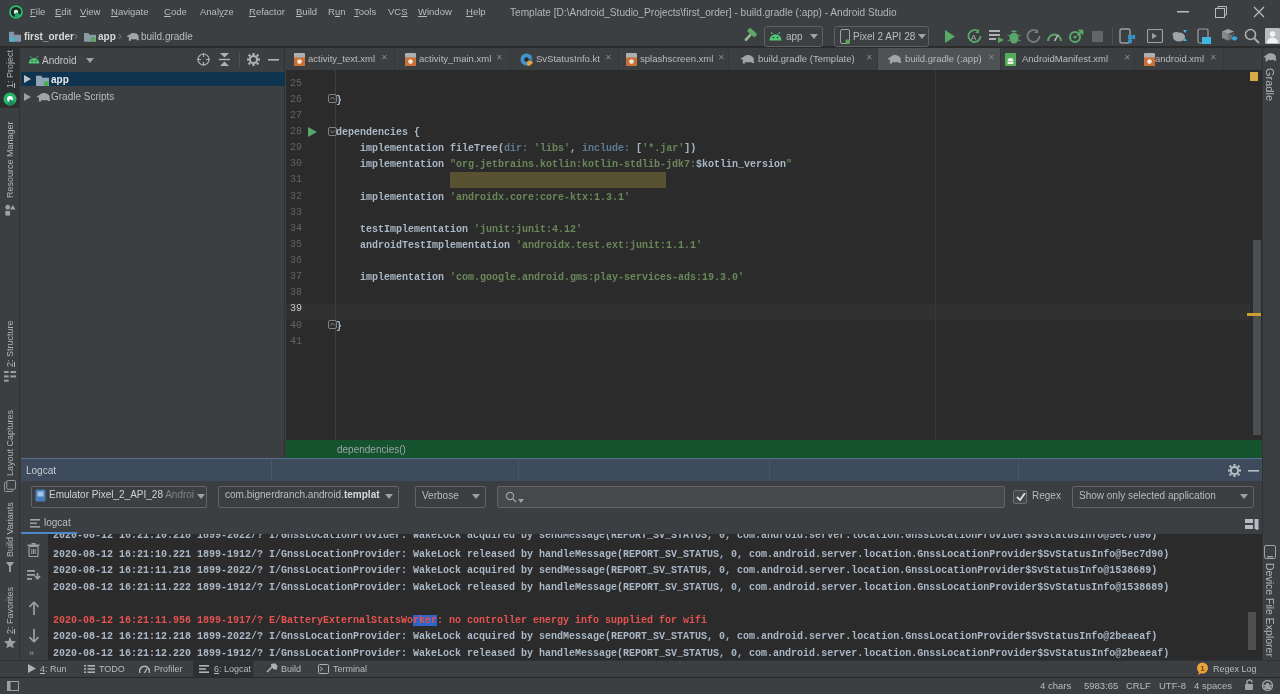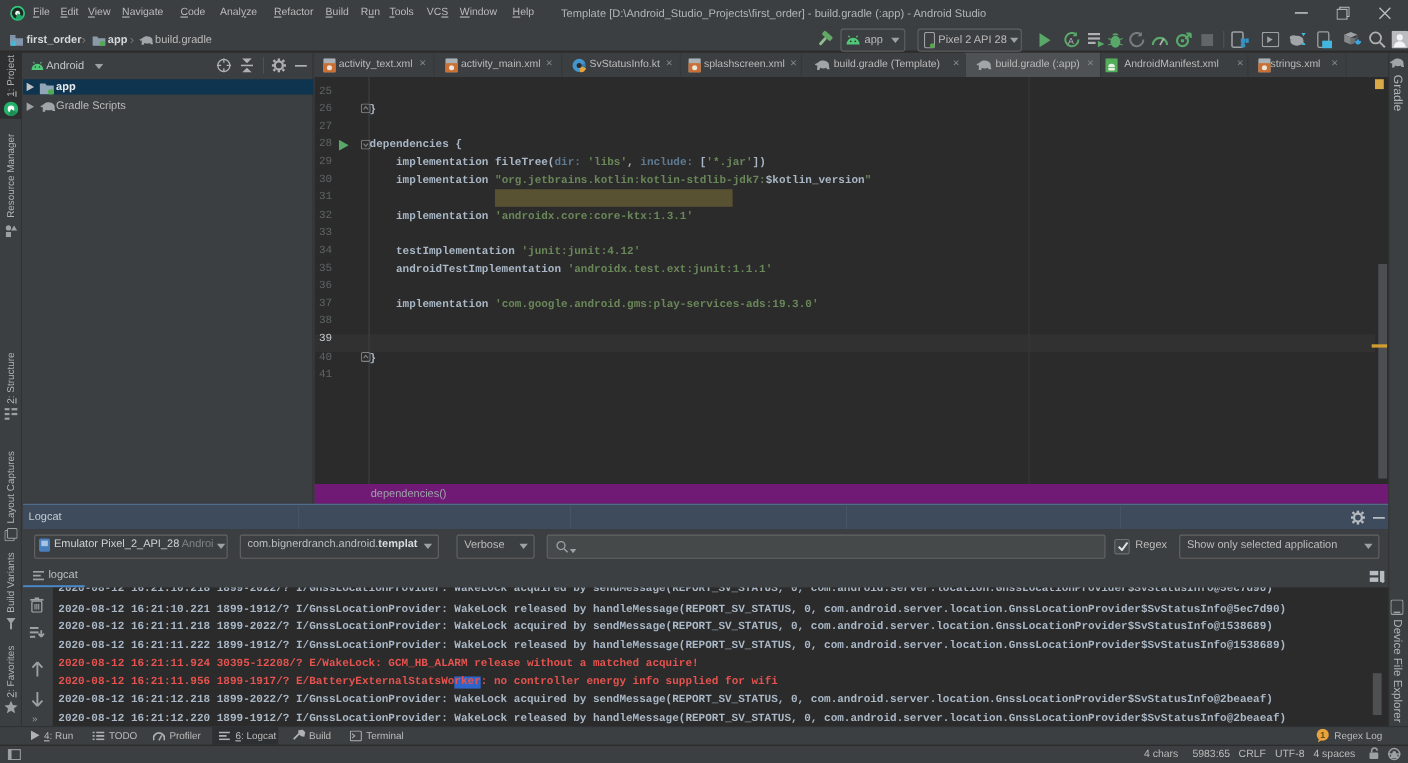--- a/index.html
+++ b/index.html
@@ -20,21 +20,21 @@
 
 #tabs{position:absolute;left:286px;top:48px;width:976px;height:22px;background:#3c3f41}
 .tab{position:absolute;top:0;height:22px;font-size:9.5px;color:#bbbbbb;white-space:nowrap}
 .tabicon{position:absolute}
 .tx{position:absolute;font-size:8px;color:#84878a}
 #editor{position:absolute;left:286px;top:70px;width:976px;height:370px;background:#2b2b2b;overflow:hidden}
 .ln{position:absolute;left:0;width:16px;text-align:right;font:400 10px "Liberation Mono",monospace;color:#5f6365;height:16px}
 .cl{position:absolute;left:50px;font:700 10px "Liberation Mono",monospace;color:#a9b7c6;white-space:pre;height:16px;line-height:13px;padding-top:3px}
 .cl .s{color:#6a8759}
 .cl .k{color:#5f7b92}
-#crumb2{position:absolute;left:286px;top:440px;width:976px;height:18px;background:#701a75;font-size:10px;color:#9da3a8;padding-left:51px;padding-top:4px}
+#crumb2{position:absolute;left:286px;top:440px;width:976px;height:18px;background:#14532d;font-size:10px;color:#9da3a8;padding-left:51px;padding-top:4px}
 
 #lchead{position:absolute;left:21px;top:458px;width:1241px;height:23px;background:#3d4b5c;border-top:1px solid #54718e}
 #lctools{position:absolute;left:21px;top:481px;width:1241px;height:32px;background:#3c3f41}
 .combo{position:absolute;height:22px;border:1px solid #646464;border-radius:2px;font-size:10px;color:#bbbbbb;white-space:nowrap}
 #lctabrow{position:absolute;left:21px;top:513px;width:1241px;height:21px;background:#3c3f41}
 #lcleft{position:absolute;left:21px;top:534px;width:27px;height:126px;background:#3c3f41}
 #lclog{position:absolute;left:48px;top:534px;width:1214px;height:126px;background:#2b2b2b;overflow:hidden}
 .log{position:absolute;left:5px;font:700 10px "Liberation Mono",monospace;color:#a9b7c6;white-space:pre;height:16px}
 .err{color:#e4534f}
 
@@ -358,21 +358,21 @@
         <path d="M3.5 8 a3 3 0 0 1 6 0 Z" fill="#e8f2e8"></path>
         <rect x="3.5" y="8.6" width="6" height="2.4" rx="0.8" fill="#e8f2e8"></rect>
       </svg>
   <span class="tab" style="left:736px;top:4.5px">AndroidManifest.xml</span>
       <span class="tx" style="left:838px;top:4.5px">✕</span>
   <svg class="tabicon" style="left:857px;top:5px" width="13" height="13" viewBox="0 0 13 13">
         <rect x="1" y="0" width="11" height="13" rx="1" fill="#aab1b6"></rect>
         <rect x="1" y="4.4" width="11" height="8.6" fill="#cb7034"></rect>
         <circle cx="6.5" cy="8.6" r="2.3" fill="#ece5dc"></circle>
       </svg>
-  <span class="tab" style="left:869px;top:4.5px">strings.xml</span>
+  <span class="tab" style="left:869px;top:4.5px">android.xml</span>
       <span class="tx" style="left:924px;top:4.5px">✕</span>
 </div>
 <div id="editor">
   <div class="abs" style="left:0;top:233.9px;width:964px;height:16.1px;background:#313131"></div>
   <div class="abs" style="left:163.6px;top:101.9px;width:216px;height:16.1px;background:#585233"></div>
   <div class="abs" style="left:49px;top:0;width:1px;height:370px;background:#3d4042"></div>
   <div class="abs" style="left:649px;top:0;width:1px;height:370px;background:#363839"></div>
   <div class="ln" style="top:7.6px">25</div>
   <div class="ln" style="top:23.7px">26</div>
   <div class="ln" style="top:39.9px">27</div>
@@ -516,21 +516,20 @@
   <svg class="abs" style="left:7px;top:94px" width="12" height="16" viewBox="0 0 12 16">
         <path d="M6 1 V14 M6 14 L1.5 9 M6 14 L10.5 9" stroke="#9da1a4" stroke-width="1.7" fill="none"></path>
       </svg>
   <span class="abs" style="left:8px;top:114px;font-size:9px;color:#9da1a4;letter-spacing:-1px">»</span>
 </div>
 <div id="lclog">
   <div class="log" style="top:-4.5px">2020-08-12 16:21:10.218 1899-2022/? I/GnssLocationProvider: WakeLock acquired by sendMessage(REPORT_SV_STATUS, 0, com.android.server.location.GnssLocationProvider$SvStatusInfo@5ec7d90)</div>
   <div class="log" style="top:14.5px">2020-08-12 16:21:10.221 1899-1912/? I/GnssLocationProvider: WakeLock released by handleMessage(REPORT_SV_STATUS, 0, com.android.server.location.GnssLocationProvider$SvStatusInfo@5ec7d90)</div>
   <div class="log" style="top:31px">2020-08-12 16:21:11.218 1899-2022/? I/GnssLocationProvider: WakeLock acquired by sendMessage(REPORT_SV_STATUS, 0, com.android.server.location.GnssLocationProvider$SvStatusInfo@1538689)</div>
   <div class="log" style="top:47.5px">2020-08-12 16:21:11.222 1899-1912/? I/GnssLocationProvider: WakeLock released by handleMessage(REPORT_SV_STATUS, 0, com.android.server.location.GnssLocationProvider$SvStatusInfo@1538689)</div>
-  <div class="log err" style="top:64px">2020-08-12 16:21:11.924 30395-12208/? E/WakeLock: GCM_HB_ALARM release without a matched acquire!</div>
   <div class="log err" style="top:80.5px">2020-08-12 16:21:11.956 1899-1917/? E/BatteryExternalStatsWo<span style="background:#2f65ca">rker</span>: no controller energy info supplied for wifi</div>
   <div class="log" style="top:97px">2020-08-12 16:21:12.218 1899-2022/? I/GnssLocationProvider: WakeLock acquired by sendMessage(REPORT_SV_STATUS, 0, com.android.server.location.GnssLocationProvider$SvStatusInfo@2beaeaf)</div>
   <div class="log" style="top:113.5px">2020-08-12 16:21:12.220 1899-1912/? I/GnssLocationProvider: WakeLock released by handleMessage(REPORT_SV_STATUS, 0, com.android.server.location.GnssLocationProvider$SvStatusInfo@2beaeaf)</div>
   <div class="abs" style="left:1200px;top:78px;width:8px;height:38px;background:#4e5052"></div>
 </div>
 
 <div id="botbar">
   <div class="abs" style="left:193px;top:0;width:60px;height:17px;background:#2d3032"></div>
 </div>
 <svg class="abs" style="left:28px;top:664px" width="8" height="9">

